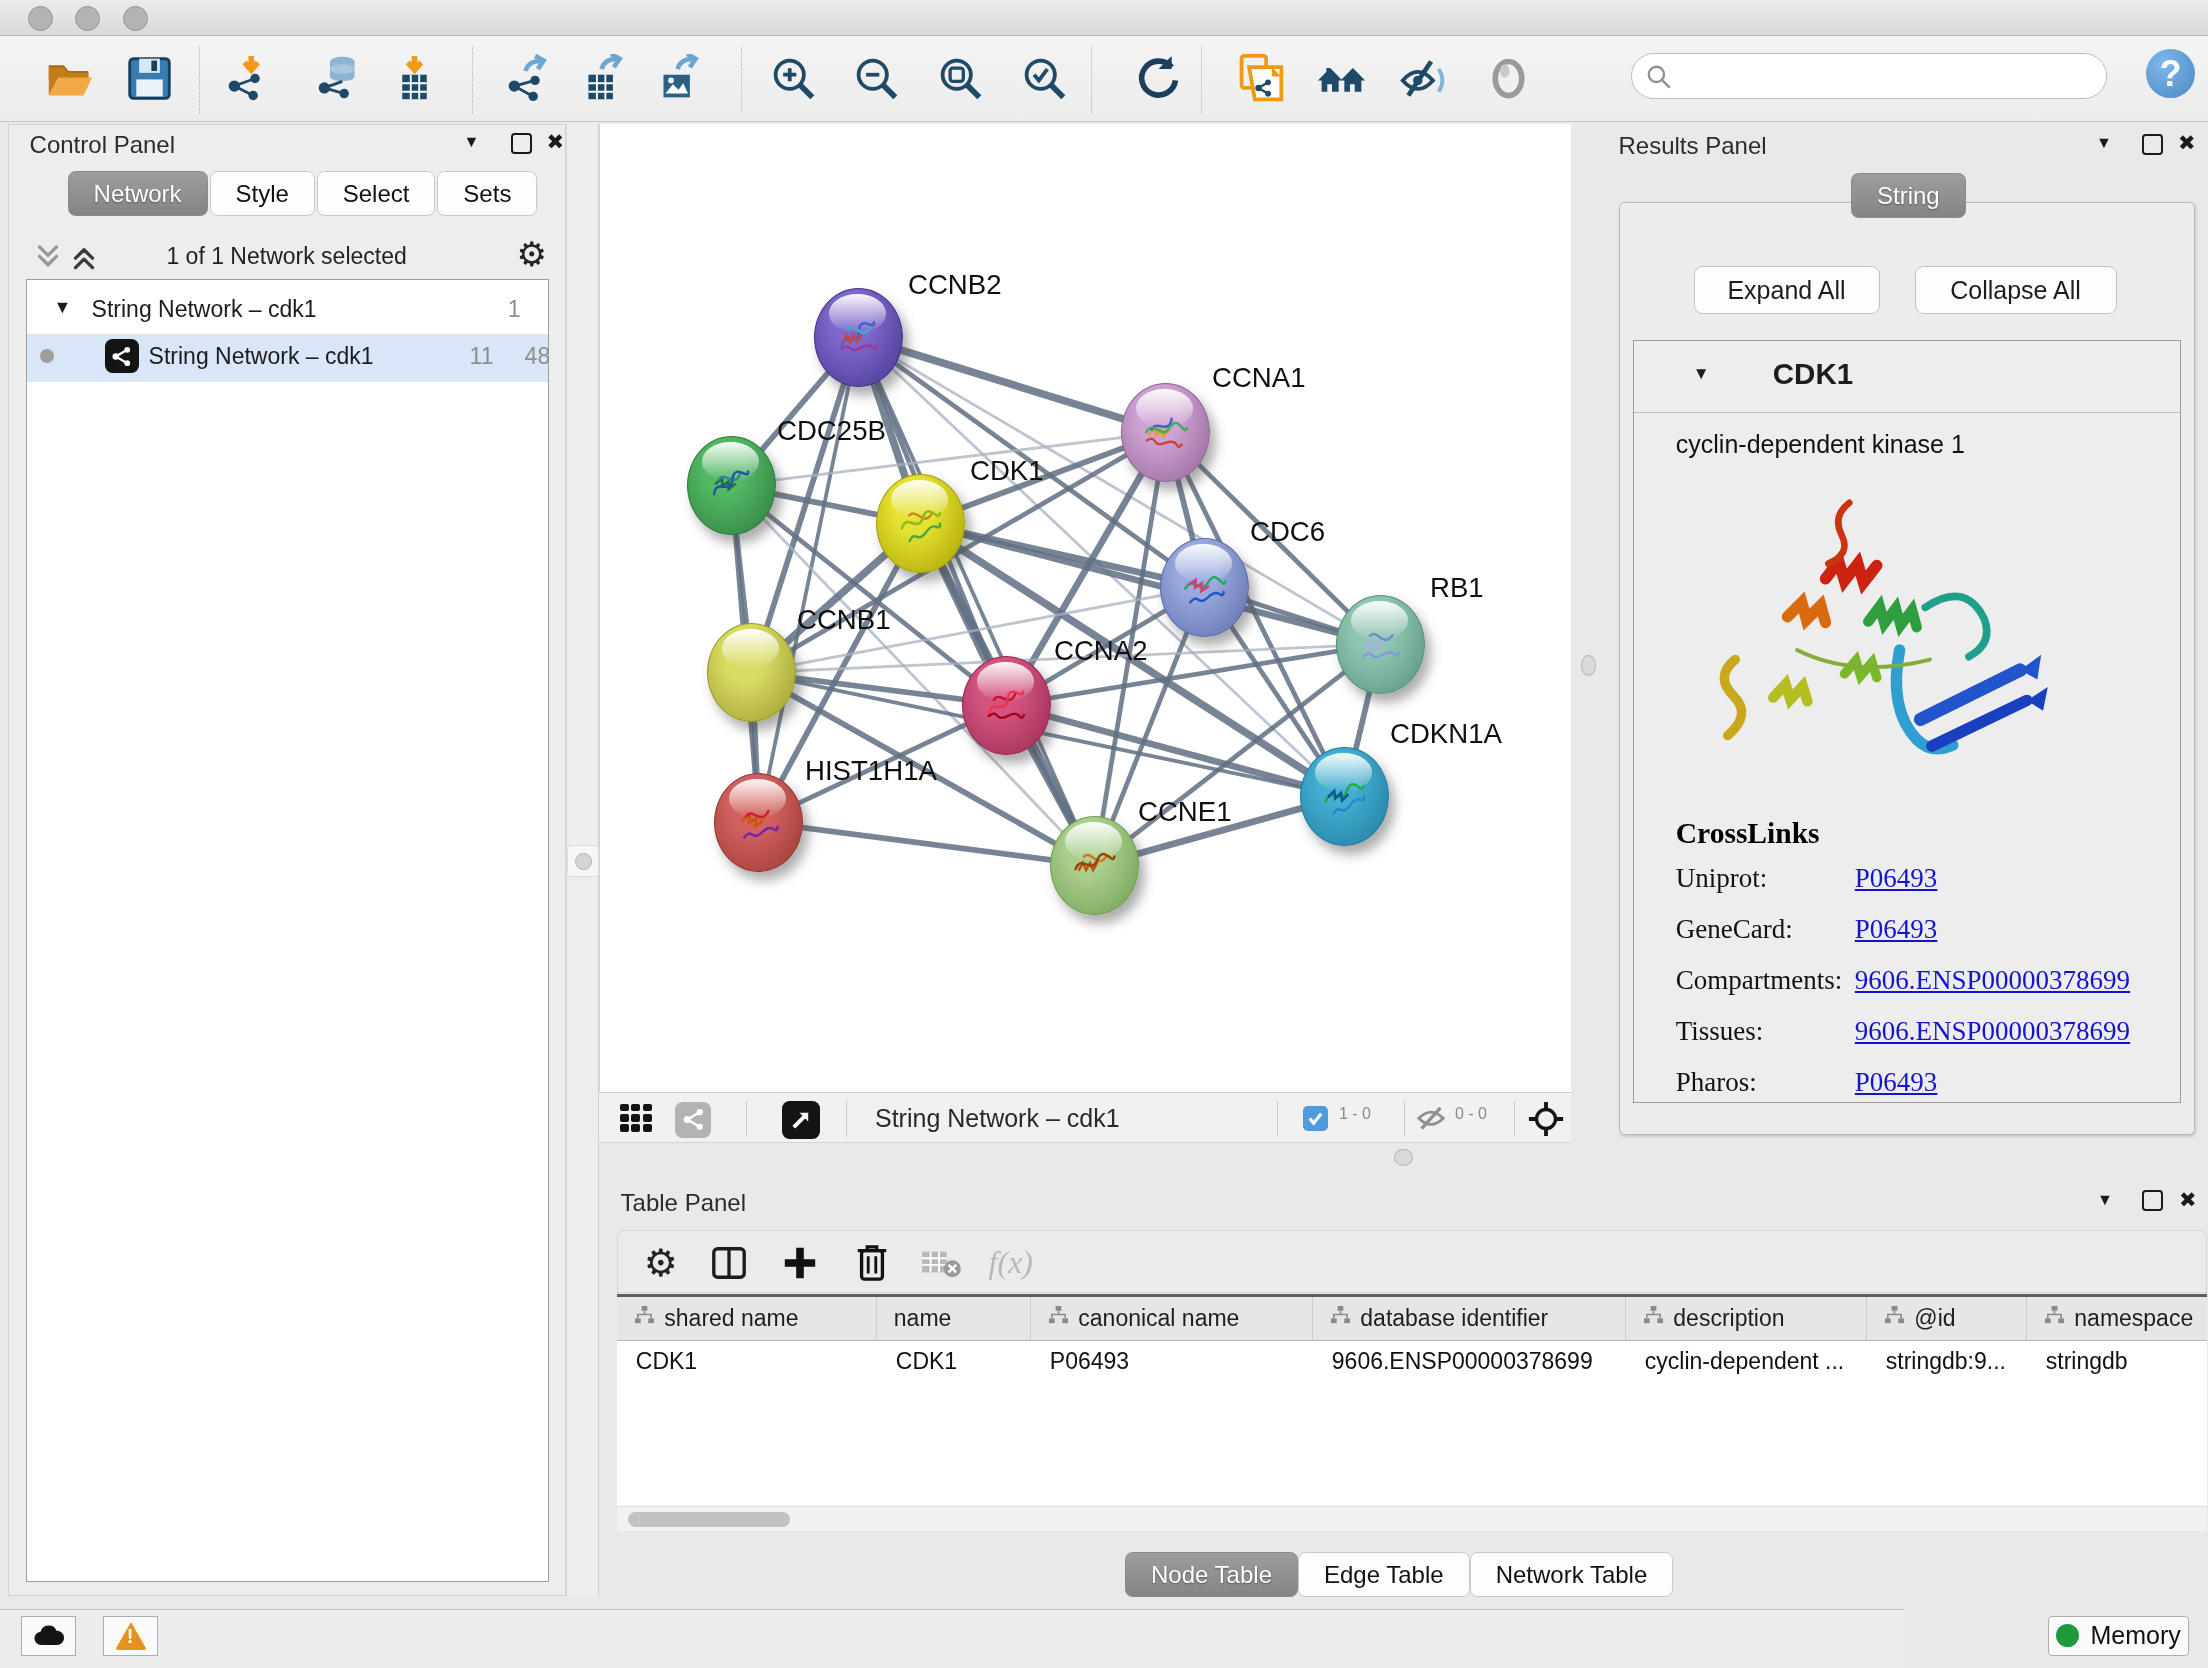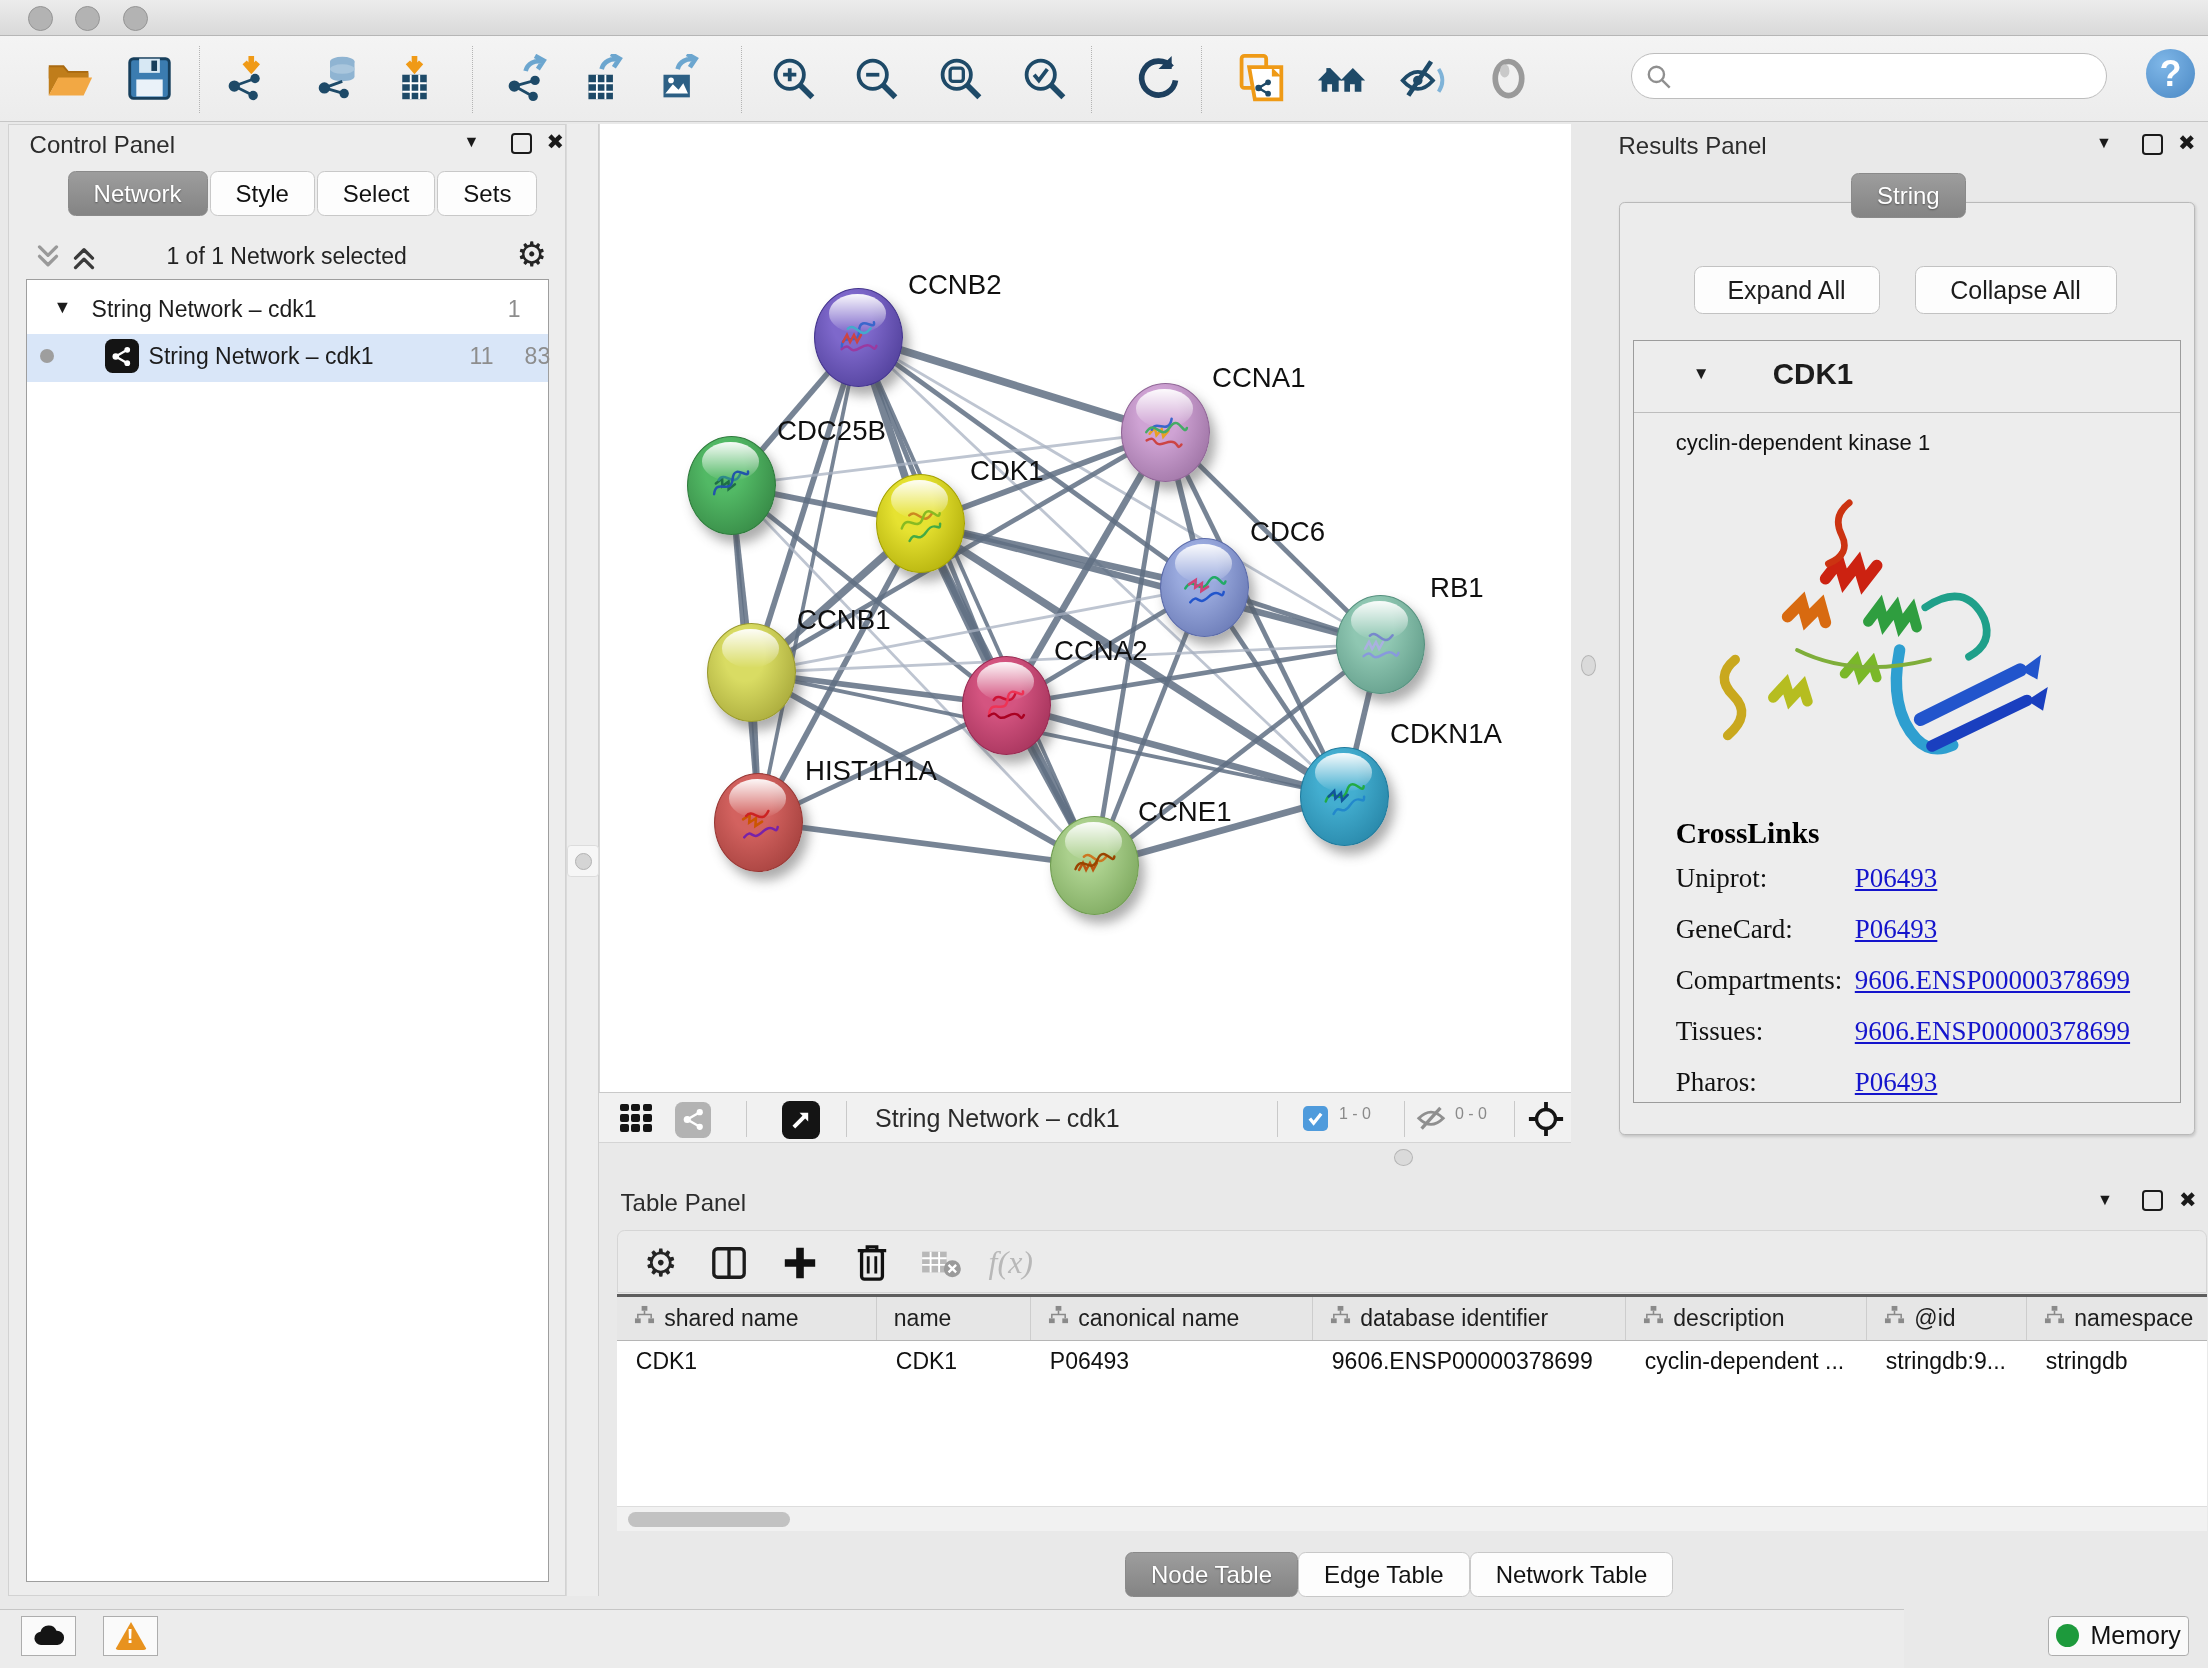--- a/index.html
+++ b/index.html
@@ -77,21 +77,21 @@
 
   
   #results-panel { position:absolute; left:1609px; top:124px; width:599px; height:1056px; background:#e9e9e9; }
   #rp-outer { position:absolute; left:9.5px; top:78px; width:576px; height:933px; background:#ececec;
     border:1px solid #b9b9b9; border-radius:5.7px; box-shadow:1px 1.9px 2.9px rgba(0,0,0,.15); }
   #rp-tab { position:absolute; left:242px; top:49px; z-index:2; }
   .rp-btn { position:absolute; top:63px; height:48px; background:#fdfdfd; border:1px solid #c2c2c2;
     border-radius:8.6px; font-size:25px; display:flex; align-items:center; justify-content:center; }
   #rp-inner { position:absolute; left:13.3px; top:137px; width:548px; height:763px; background:#ededed; border:1px solid #9c9c9c; }
   #rp-gene-hdr { position:absolute; left:0; top:0; width:100%; height:72px; border-bottom:1px solid #bdbdbd; }
-  #rp-desc { position:absolute; left:42px; top:89px; font-size:22px; color:#111; }
+  #rp-desc { position:absolute; left:42px; top:89px; font-size:25px; color:#111; }
   #rp-structure { position:absolute; left:49px; top:133px; }
   #crosslinks { position:absolute; left:42px; top:476px; width:495px; font-family:"Liberation Serif", serif; }
   #crosslinks h3 { font-size:29.5px; margin-bottom:13.3px; color:#000; }
   .cl-row { display:flex; font-size:27px; margin-bottom:20px; }
   .cl-label { width:179px; color:#111; }
   .cl-link { color:#1414cc; text-decoration:underline; }
 
   
   #table-panel { position:absolute; left:613px; top:1179px; width:1596px; height:430px; background:#e9e9e9; overflow:hidden; }
   #tp-toolbar { position:absolute; left:3.8px; top:51px; width:1590px; height:63px; background:#ebebeb;
@@ -309,21 +309,21 @@
       <span class="abs blackbox" style="left:78px;top:5.7px;width:34px;height:34px">
         <svg width="23" height="23" viewBox="0 0 24 24">
             <circle cx="6" cy="12" r="3.4" fill="#fff"></circle>
             <circle cx="18" cy="5" r="3" fill="#fff"></circle>
             <circle cx="18" cy="19" r="3" fill="#fff"></circle>
             <path d="M6 12L18 5M6 12l12 7" stroke="#fff" stroke-width="2.4"></path>
           </svg>
         </span>
       <span class="abs" style="left:122px;top:9.5px">String Network – cdk1</span>
       <span class="abs num" style="left:443px;top:9.5px">11</span>
-      <span class="abs num" style="left:498px;top:9.5px">83</span>
+      <span class="abs num" style="left:498px;top:9.5px">48</span>
     </div>
   </div>
 </div>
 
 <div class="abs" style="left:566px;top:124px;width:33px;height:1472px;background:#ededed;border-left:1px solid #dadada;border-right:1px solid #cfcfcf">
   <div class="split-handle" style="left:0px;top:721px">
       <div class="split-dot"></div>
     </div>
 </div>
 <div class="abs" style="left:1571px;top:124px;width:38px;height:1020px;background:#e9e9e9">

